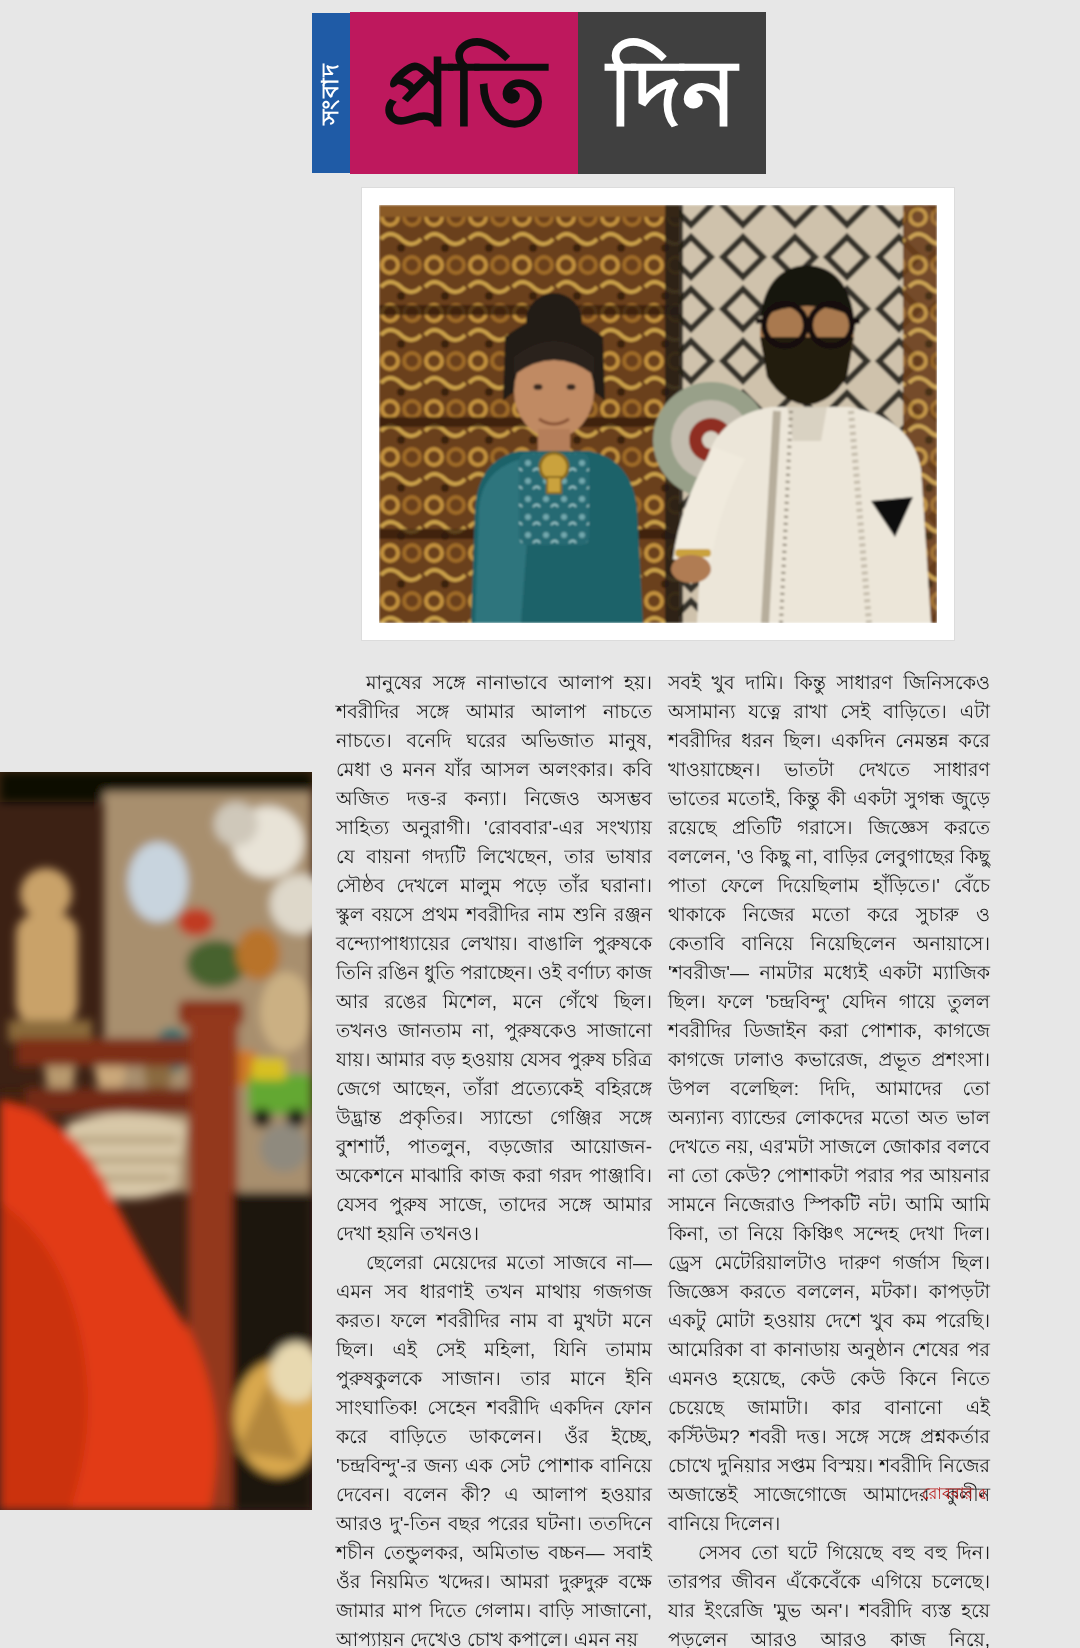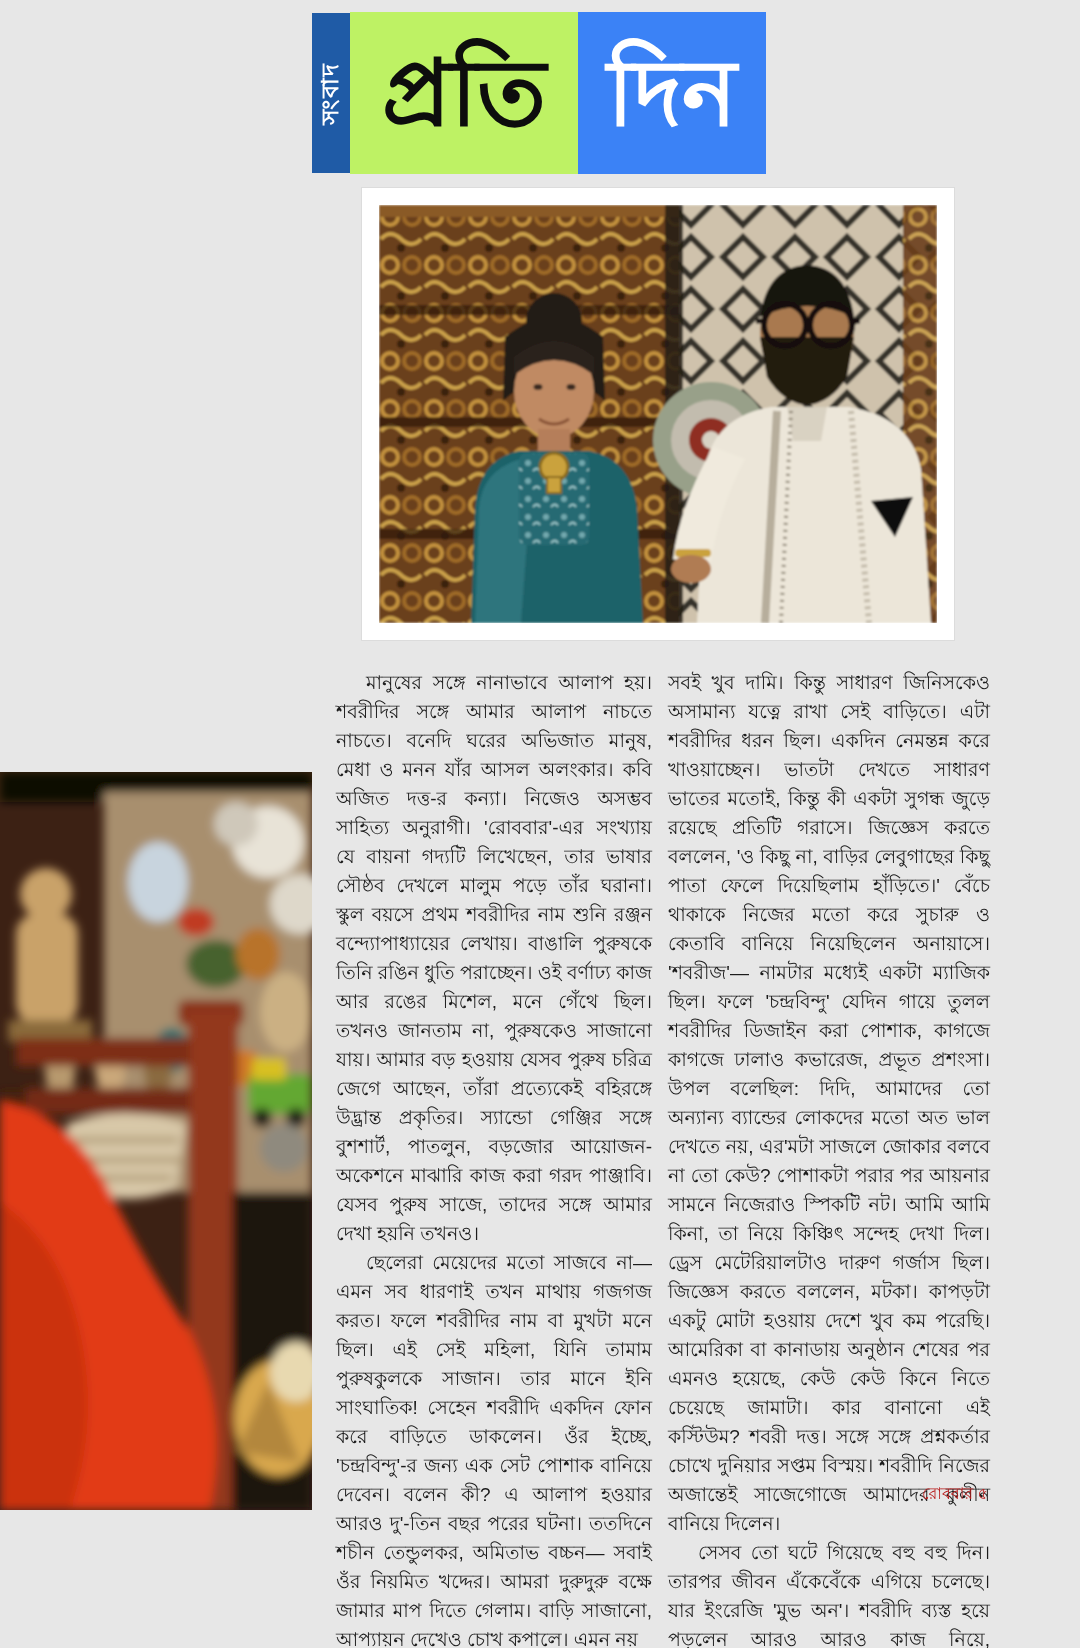--- a/index.html
+++ b/index.html
@@ -23,28 +23,28 @@
   .masthead-strip span{
     display:block;
     transform:rotate(-90deg);
     color:#ffffff;
     font-weight:bold;
     font-size:23px;
     letter-spacing:2px;
     white-space:nowrap;
   }
   .masthead-white{
-    width:228px;height:162px;background:#bef264;
+    width:228px;height:162px;background:#be185d;
     display:flex;align-items:center;justify-content:center;
   }
   .masthead-white span{
     color:#0d0d0d;font-weight:bold;font-size:92px;line-height:1;
   }
   .masthead-red{
-    width:188px;height:162px;background:#3b82f6;
+    width:188px;height:162px;background:#404040;
     display:flex;align-items:center;justify-content:center;
   }
   .masthead-red span{
     color:#ffffff;font-weight:bold;font-size:92px;line-height:1;
   }
 
   
   .photo-frame{
     position:absolute;left:362px;top:188px;width:592px;height:452px;
     background:#ffffff;

